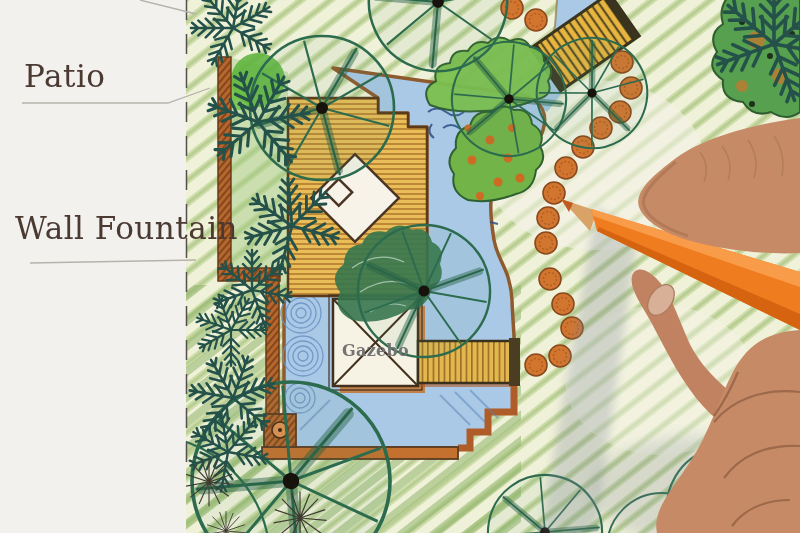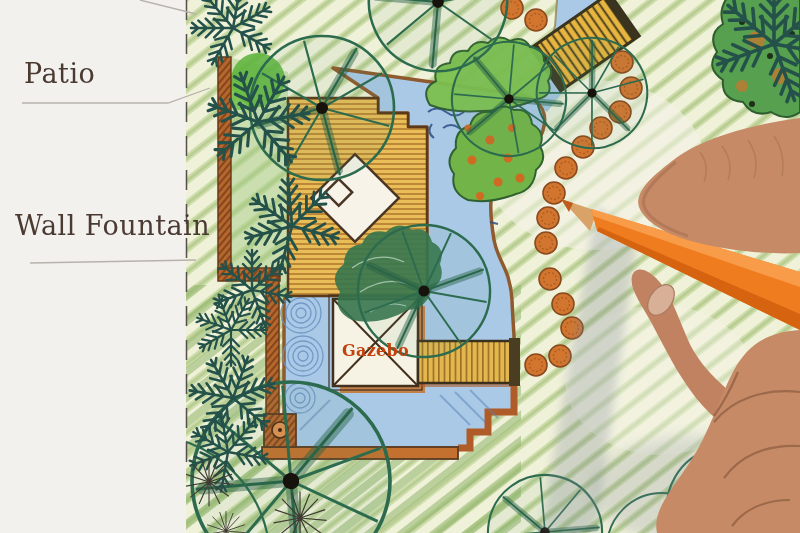--- a/index.html
+++ b/index.html
@@ -1,24 +1,24 @@
 <!DOCTYPE html>
 <html style="--paper: #f3f1ee; --plan_paper: #f1efdd; --lawn_stripe: #bdd495; --lawn_stripe_dark: #8fb469; --pond: #a9c9e7; --pond_line: #8f5a2e; --water_mark: #2c4f86; --deck: #e9bd57; --deck_line: #a9712a; --deck_outline: #5a3a1a; --wall: #b5682e; --gazebo_fill: #f6f2e4; --ink: #44301e; --dock: #e2b84e; --bridge: #e8b63e; --tree: #2d6b4f; --fern: #24524a; --shrub: #7cc04e; --berry: #cf6a22; --foliage_dark: #35744c; --stone: #d2762f; --stone_edge: #8a4a1e; --boundary: #55504a; --leader: #b6b2ac; --label_ink: #4a3a32; --skin: #c78a66; --skin_shadow: #9a6848; --nail: #d8b098; --pencil: #ef7d1f; --pencil_dark: #d2600e; --pencil_light: #f9a04e; --pencil_wood: #d9a266; --shadow: #7d8894;"><head>
 <meta charset="utf-8">
 <style>
   html,body{margin:0;padding:0;background:#888;}
   .stage{position:relative;width:800px;height:533px;overflow:hidden;background:var(--paper,#f3f1ee);
          font-family:"DejaVu Serif","Liberation Serif",serif;}
   .stage svg{position:absolute;inset:0;display:block;}
-  .plan-label{position:absolute;color:var(--label_ink,#4a3a32);font-size:27px;letter-spacing:.5px;
+  .plan-label{position:absolute;color:var(--label_ink,#4a3a32);font-size:31px;letter-spacing:.5px;
               white-space:nowrap;}
   .label-patio{left:24px;top:58px;}
   .label-wall-fountain{left:15px;top:210px;}
   .label-gazebo{left:333px;top:341px;width:85px;text-align:center;font-size:16px;font-weight:600;
-                color:#c2410c;letter-spacing:.3px;}
+                color:#737373;letter-spacing:.3px;}
 </style>
 </head>
 <body>
 
 <div class="stage">
 
 <svg viewBox="0 0 800 533" width="800" height="533">
   <defs>
     <clipPath id="planClip">
           <rect x="186" y="0" width="614" height="533"></rect>

